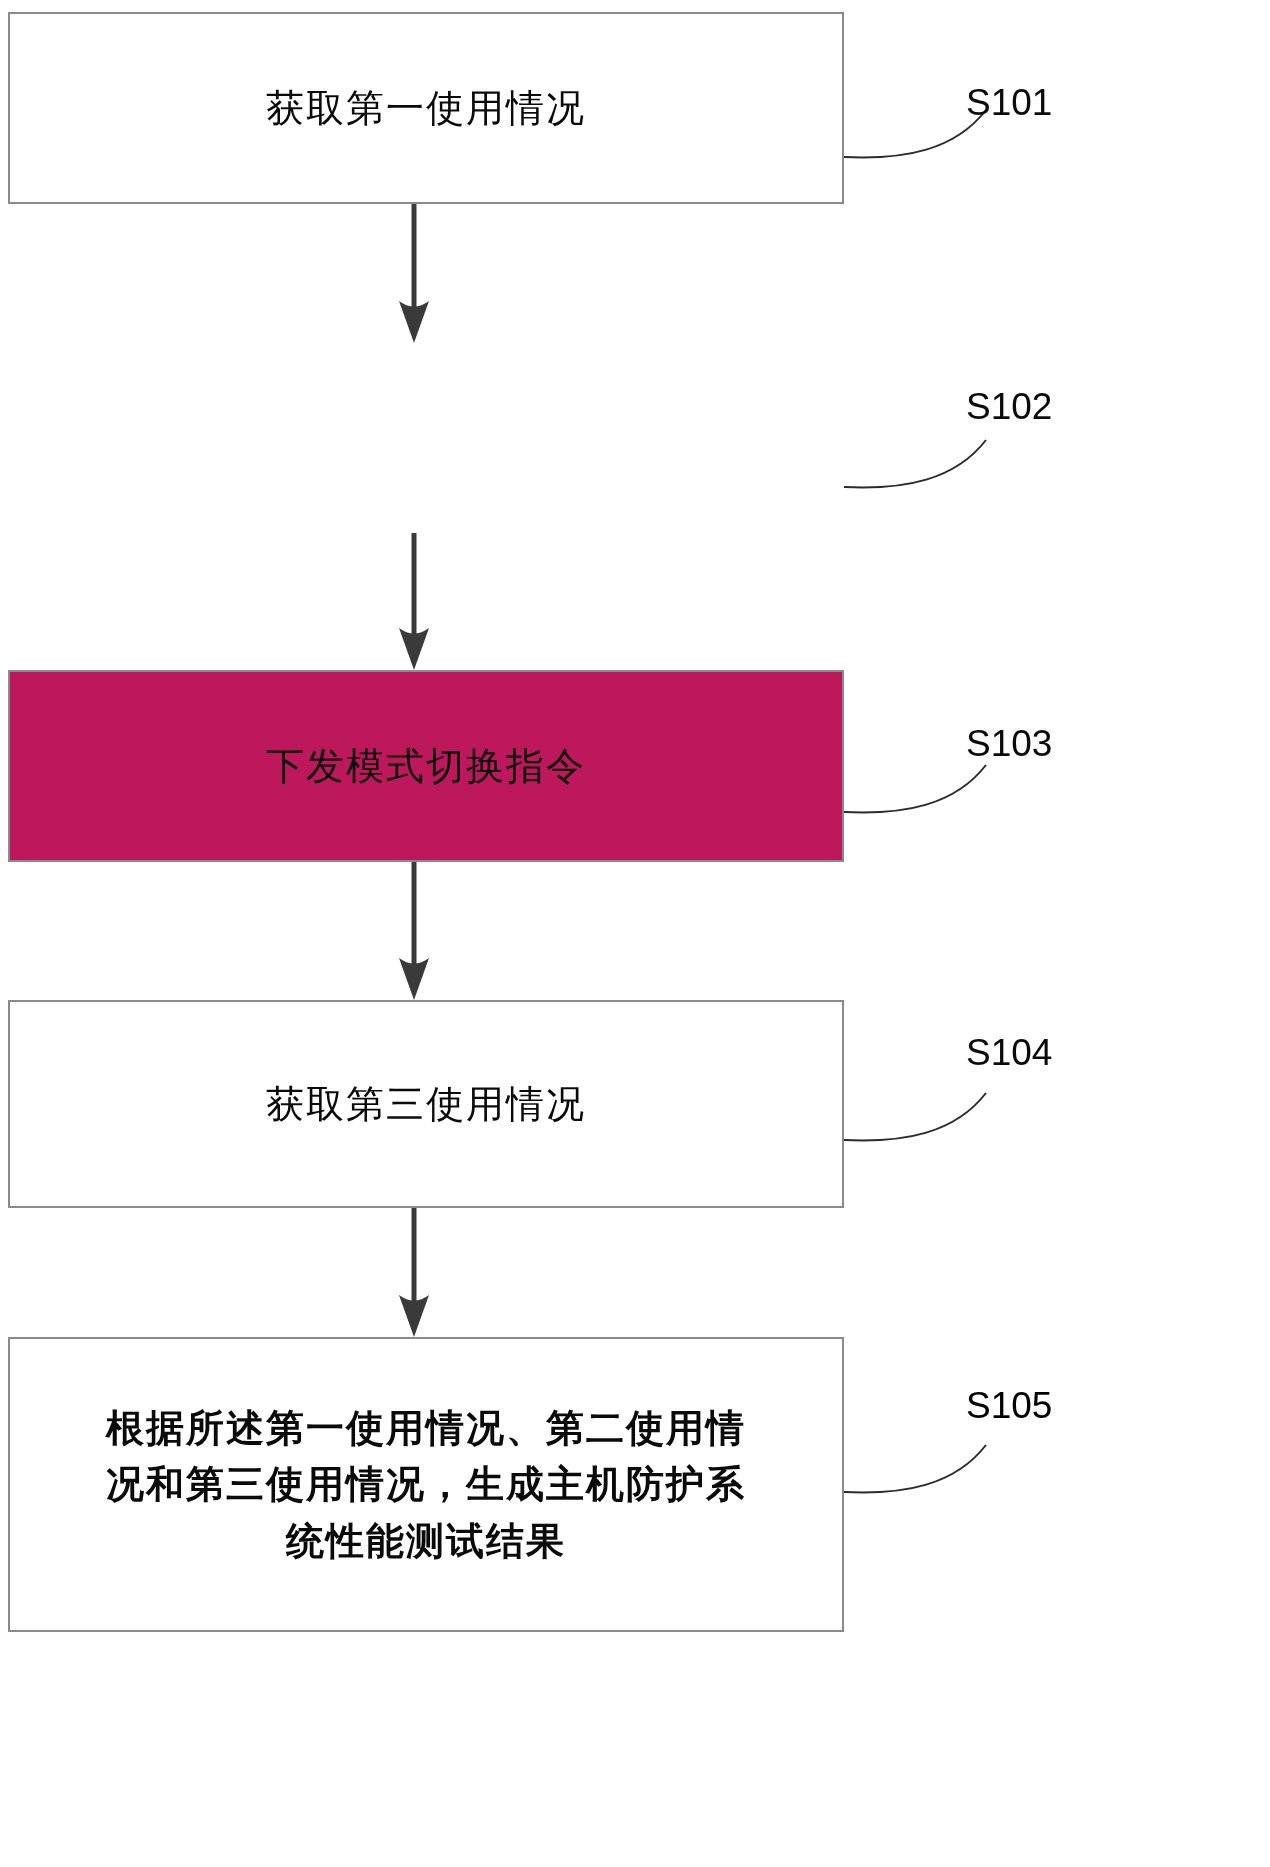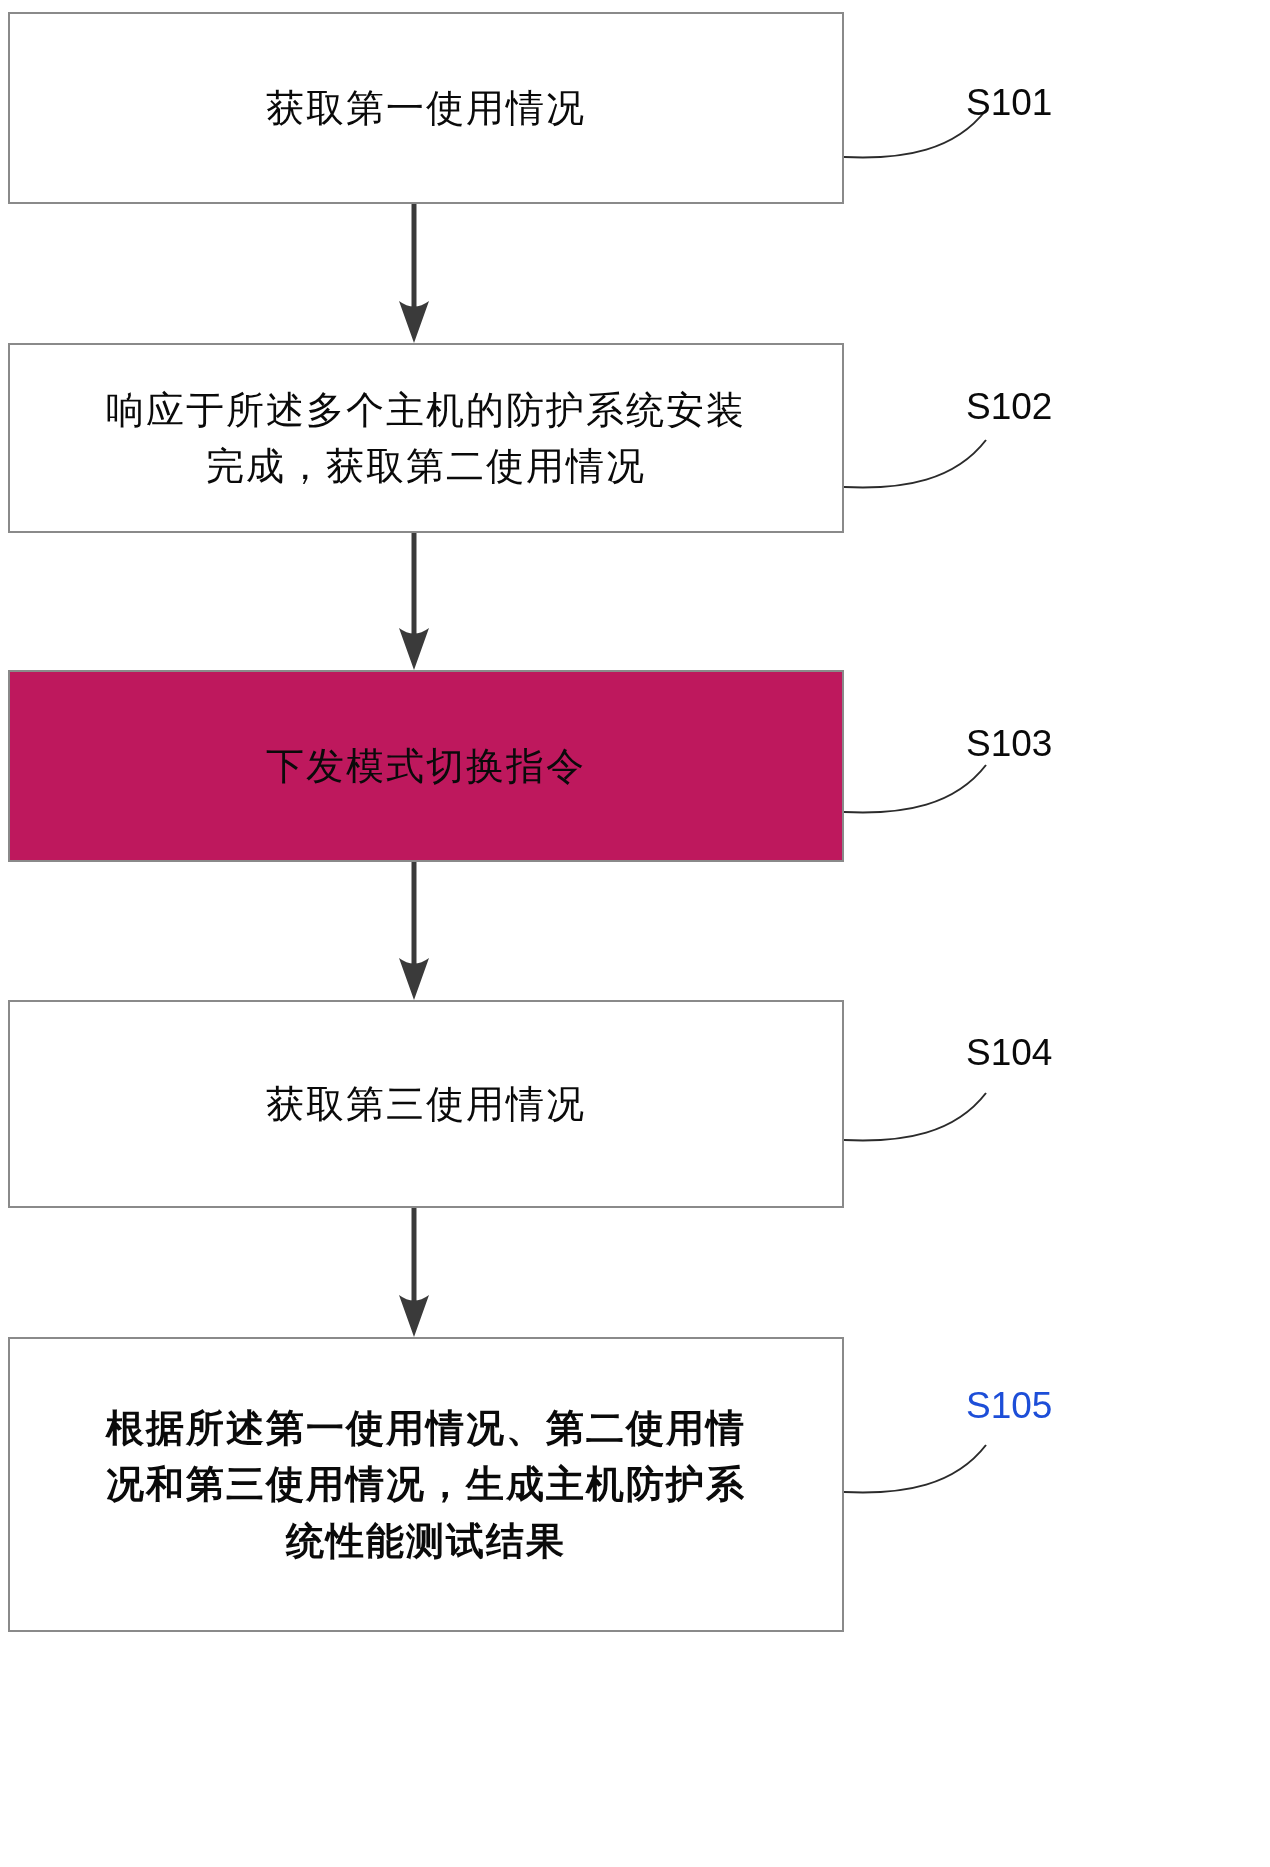--- a/index.html
+++ b/index.html
@@ -78,35 +78,31 @@
         <path d="M 844,487 C 905,490 955,480 986,440" fill="none" stroke="#2b2b2b" stroke-width="2"></path>
         <path d="M 844,812 C 905,815 955,805 986,765" fill="none" stroke="#2b2b2b" stroke-width="2"></path>
         <path d="M 844,1140 C 905,1143 955,1133 986,1093" fill="none" stroke="#2b2b2b" stroke-width="2"></path>
         <path d="M 844,1492 C 905,1495 955,1485 986,1445" fill="none" stroke="#2b2b2b" stroke-width="2"></path>
       </g>
   </svg>
 
   <div class="flow-box" style="left: 8px; top: 12px; width: 836px; height: 192px; border-color: rgb(138, 138, 138); background: rgb(255, 255, 255);">
     <div class="flow-box-text">获取第一使用情况</div>
   </div>
-  <div class="flow-box" style="left: 8px; top: 343px; width: 836px; height: 190px; border-color: rgb(138, 138, 138); background: rgb(255, 255, 255);">
-    <div class="flow-box-text">响应于所述多个主机的防护系统安装
-完成，获取第二使用情况</div>
-  </div>
   <div class="flow-box" style="left: 8px; top: 670px; width: 836px; height: 192px; border-color: rgb(138, 138, 138); background: #be185d;">
     <div class="flow-box-text">下发模式切换指令</div>
   </div>
   <div class="flow-box" style="left: 8px; top: 1000px; width: 836px; height: 208px; border-color: rgb(138, 138, 138); background: rgb(255, 255, 255);">
     <div class="flow-box-text">获取第三使用情况</div>
   </div>
   <div class="flow-box" style="left: 8px; top: 1337px; width: 836px; height: 295px; border-color: rgb(138, 138, 138); background: rgb(255, 255, 255); font-weight: bold;">
     <div class="flow-box-text">根据所述第一使用情况、第二使用情
 况和第三使用情况，生成主机防护系
 统性能测试结果</div>
   </div>
 
   <div class="step-label" style="left: 966px; top: 60px; color: rgb(10, 10, 10); margin-top: 22px;">S101</div>
   <div class="step-label" style="left: 966px; top: 386px; color: rgb(10, 10, 10);">S102</div>
   <div class="step-label" style="left: 966px; top: 715px; color: rgb(10, 10, 10); margin-top: 8px;">S103</div>
   <div class="step-label" style="left: 966px; top: 1032px; color: rgb(10, 10, 10);">S104</div>
-  <div class="step-label" style="left: 966px; top: 1385px; color: #1d4ed8;">S105</div>
+  <div class="step-label" style="left: 966px; top: 1385px; color: #000000;">S105</div>
 
 </div>
 
 </body></html>

